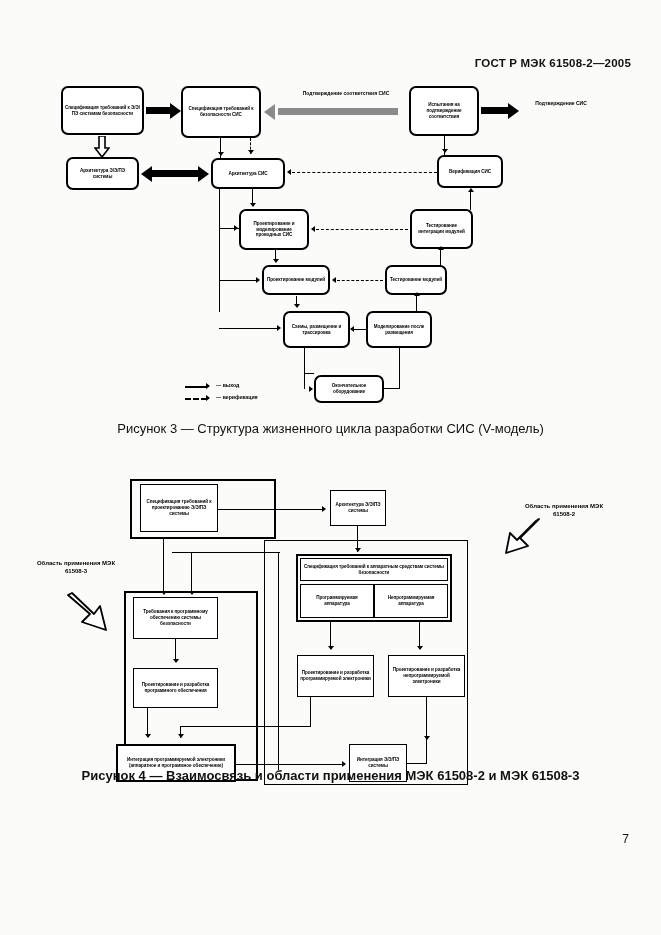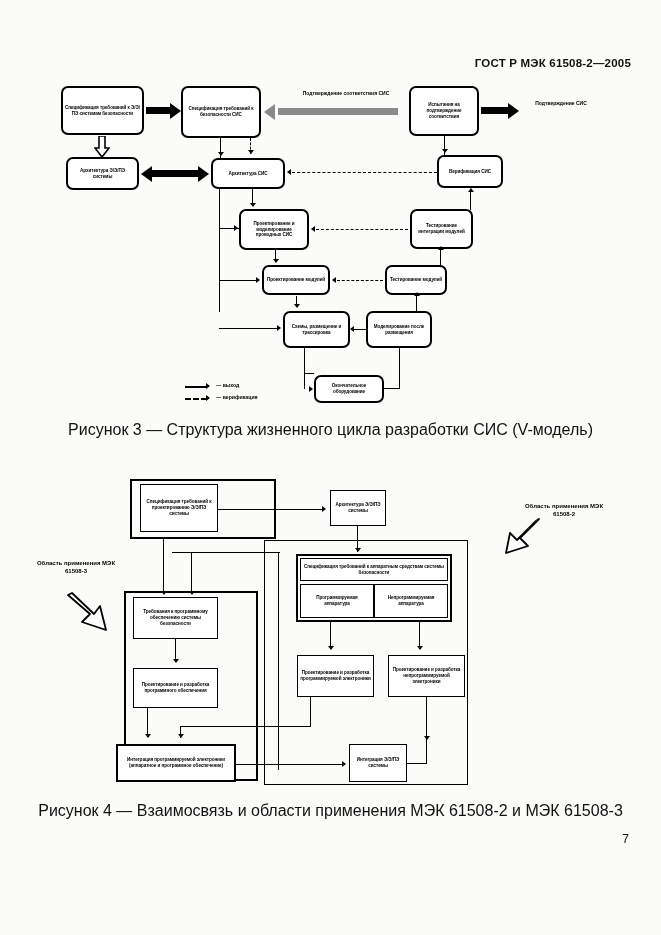--- a/index.html
+++ b/index.html
@@ -19,24 +19,24 @@
     position:absolute;right:30px;top:57px;
     font-size:11.5px;font-weight:bold;color:#111;
     letter-spacing:.2px;white-space:nowrap;
   }
   .page-num{
     position:absolute;right:32px;top:832px;
     font-size:12px;color:#111;
   }
   .caption{
     position:absolute;left:0;width:661px;text-align:center;
-    font-size:16px;color:#111;
+    font-size:13px;color:#111;
   }
   #cap3{top:421px;}
-  #cap4{top:802px;}
+  #cap4{top:768px;font-weight:bold;}
 
   
   .node{
     position:absolute;box-sizing:border-box;
     background:#fff;border:2px solid #000;
     display:flex;align-items:center;justify-content:center;
     text-align:center;
     font-size:4.6px;font-weight:bold;line-height:1.28;
     color:#000;padding:2px 2px;
     letter-spacing:-.05px;

